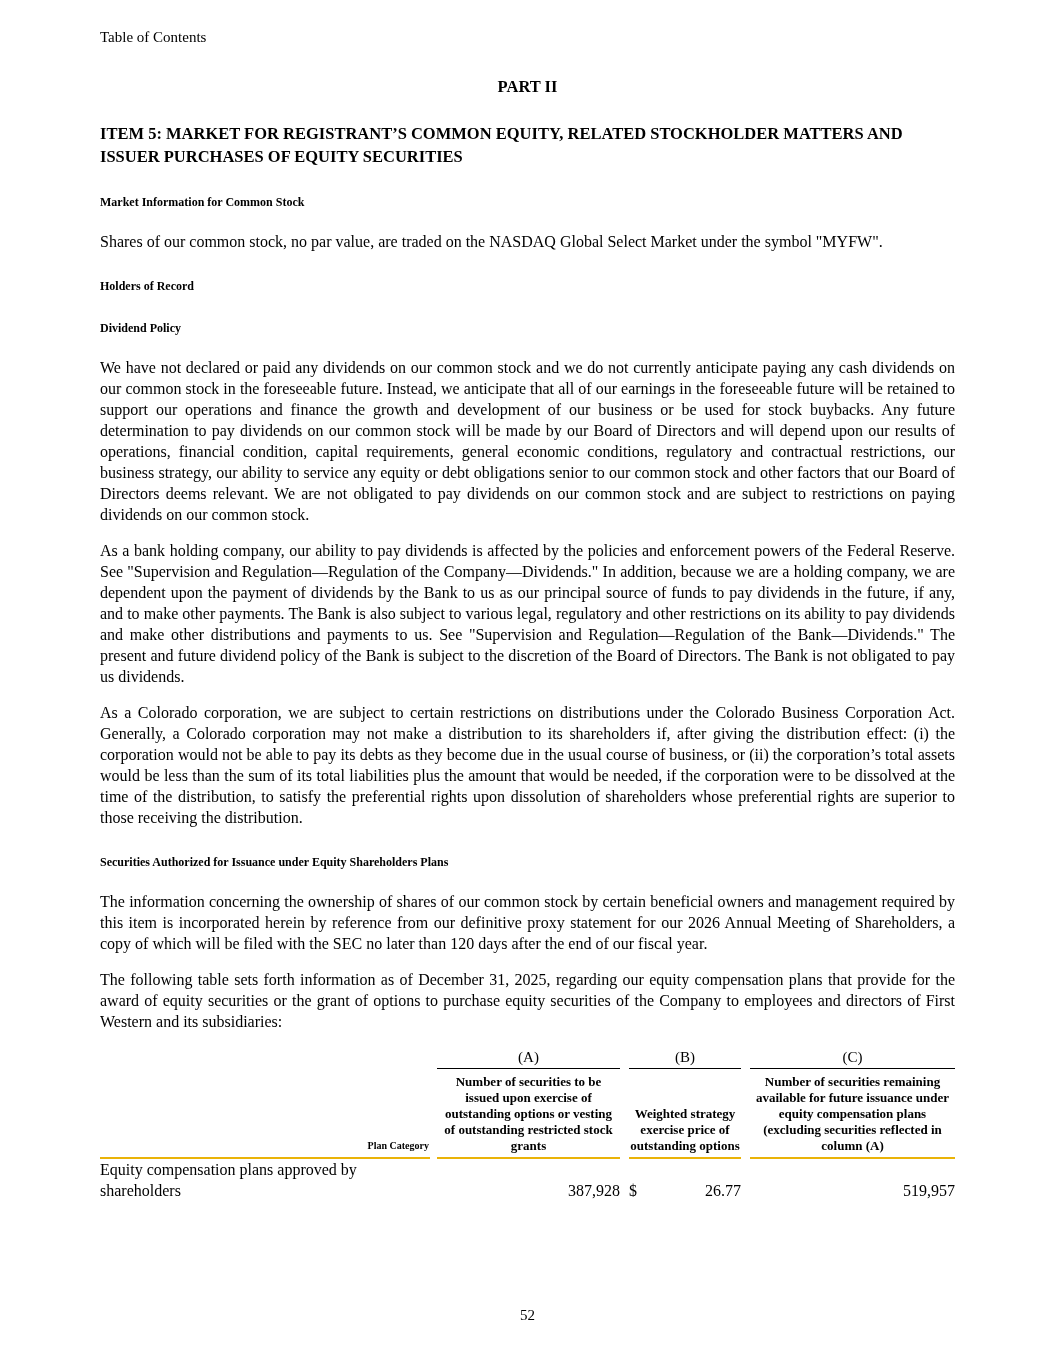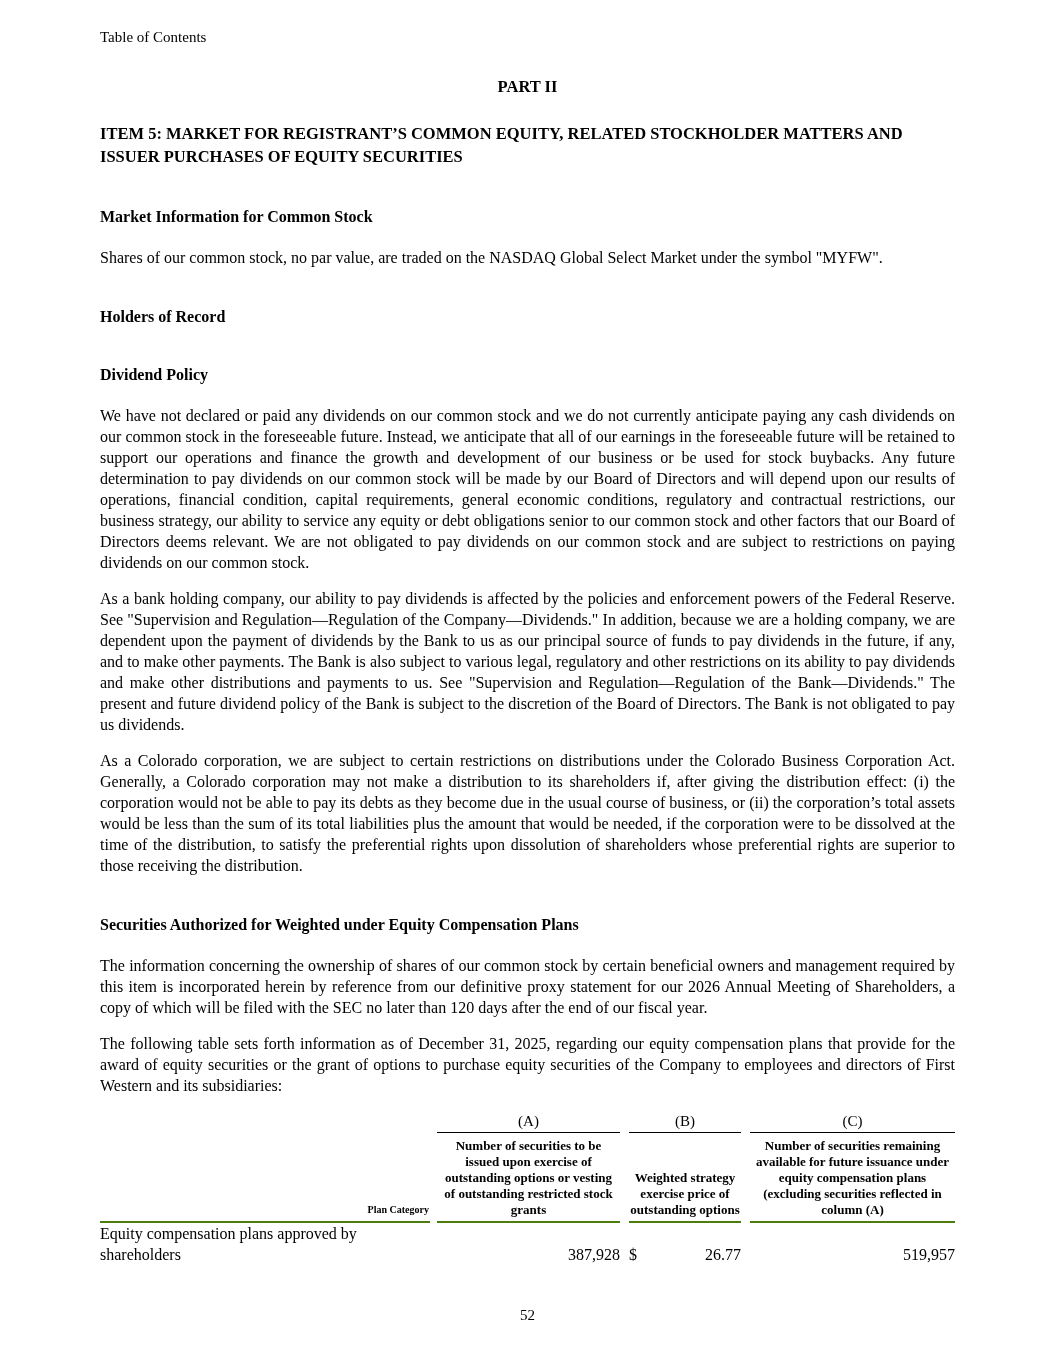--- a/index.html
+++ b/index.html
@@ -24,22 +24,22 @@
   }
   .item-title {
     font-weight: bold;
     font-size: 16.5px;
     line-height: 23px;
     margin-top: 25px;
     text-align: left;
   }
   .section-heading {
     font-weight: bold;
-    font-size: 16px;
-    margin-top: 40px;
+    font-size: 12px;
+    margin-top: 27px;
   }
   p.body-text {
     font-size: 16px;
     line-height: 21px;
     text-align: justify;
     margin: 21px 0 0 0;
   }
   p.body-text.tight { margin-top: 15px; }
 
   
@@ -54,21 +54,21 @@
   tr.letters td { text-align: center; font-size: 15px; padding-bottom: 2px; }
   tr.letters td.ruled { border-bottom: 1px solid #000; }
 
   tr.colheads td {
     font-weight: bold;
     font-size: 13px;
     line-height: 16px;
     text-align: center;
     padding: 5px 1px 3px 1px;
   }
-  tr.colheads td.ruled { border-bottom: 2px solid #4d7c0f; }
+  tr.colheads td.ruled { border-bottom: 2px solid #eab308; }
   tr.colheads td.plan-head { text-align: right; font-size: 10px; padding-left: 2px; }
 
   tr.datarow td { font-size: 16px; line-height: 21px; }
   td.num { text-align: right; }
   td.label-cell { text-align: left; }
   span.dollar { float: left; }
   tr.row-not-approved td.single-ruled { border-bottom: 2px solid #000; padding-bottom: 4px; }
   tr.row-total td { padding-top: 4px; }
   tr.row-total td.double-ruled { border-bottom: 4px double #000; padding-bottom: 2px; }
   td.total-label { padding-left: 34px; }
@@ -97,21 +97,21 @@
     <div class="section-heading">Market Information for Common Stock</div>
     <p class="body-text">Shares of our common stock, no par value, are traded on the NASDAQ Global Select Market under the symbol "MYFW".</p>
 
     <div class="section-heading">Holders of Record</div>
 
     <div class="section-heading">Dividend Policy</div>
     <p class="body-text">We have not declared or paid any dividends on our common stock and we do not currently anticipate paying any cash dividends on our common stock in the foreseeable future. Instead, we anticipate that all of our earnings in the foreseeable future will be retained to support our operations and finance the growth and development of our business or be used for stock buybacks. Any future determination to pay dividends on our common stock will be made by our Board of Directors and will depend upon our results of operations, financial condition, capital requirements, general economic conditions, regulatory and contractual restrictions, our business strategy, our ability to service any equity or debt obligations senior to our common stock and other factors that our Board of Directors deems relevant. We are not obligated to pay dividends on our common stock and are subject to restrictions on paying dividends on our common stock.</p>
     <p class="body-text tight">As a bank holding company, our ability to pay dividends is affected by the policies and enforcement powers of the Federal Reserve. See "Supervision and Regulation—Regulation of the Company—Dividends." In addition, because we are a holding company, we are dependent upon the payment of dividends by the Bank to us as our principal source of funds to pay dividends in the future, if any, and to make other payments. The Bank is also subject to various legal, regulatory and other restrictions on its ability to pay dividends and make other distributions and payments to us. See "Supervision and Regulation—Regulation of the Bank—Dividends." The present and future dividend policy of the Bank is subject to the discretion of the Board of Directors. The Bank is not obligated to pay us dividends.</p>
     <p class="body-text tight">As a Colorado corporation, we are subject to certain restrictions on distributions under the Colorado Business Corporation Act. Generally, a Colorado corporation may not make a distribution to its shareholders if, after giving the distribution effect: (i) the corporation would not be able to pay its debts as they become due in the usual course of business, or (ii) the corporation’s total assets would be less than the sum of its total liabilities plus the amount that would be needed, if the corporation were to be dissolved at the time of the distribution, to satisfy the preferential rights upon dissolution of shareholders whose preferential rights are superior to those receiving the distribution.</p>
 
-    <div class="section-heading">Securities Authorized for Weighted under Equity Compensation Plans</div>
+    <div class="section-heading">Securities Authorized for Issuance under Equity Shareholders Plans</div>
     <p class="body-text">The information concerning the ownership of shares of our common stock by certain beneficial owners and management required by this item is incorporated herein by reference from our definitive proxy statement for our 2026 Annual Meeting of Shareholders, a copy of which will be filed with the SEC no later than 120 days after the end of our fiscal year.</p>
     <p class="body-text tight">The following table sets forth information as of December 31, 2025, regarding our equity compensation plans that provide for the award of equity securities or the grant of options to purchase equity securities of the Company to employees and directors of First Western and its subsidiaries:</p>
 
     <table class="equity">
       <colgroup>
         <col style="width:330px">
         <col style="width:7px">
         <col style="width:183px">
         <col style="width:9px">
         <col style="width:112px">

